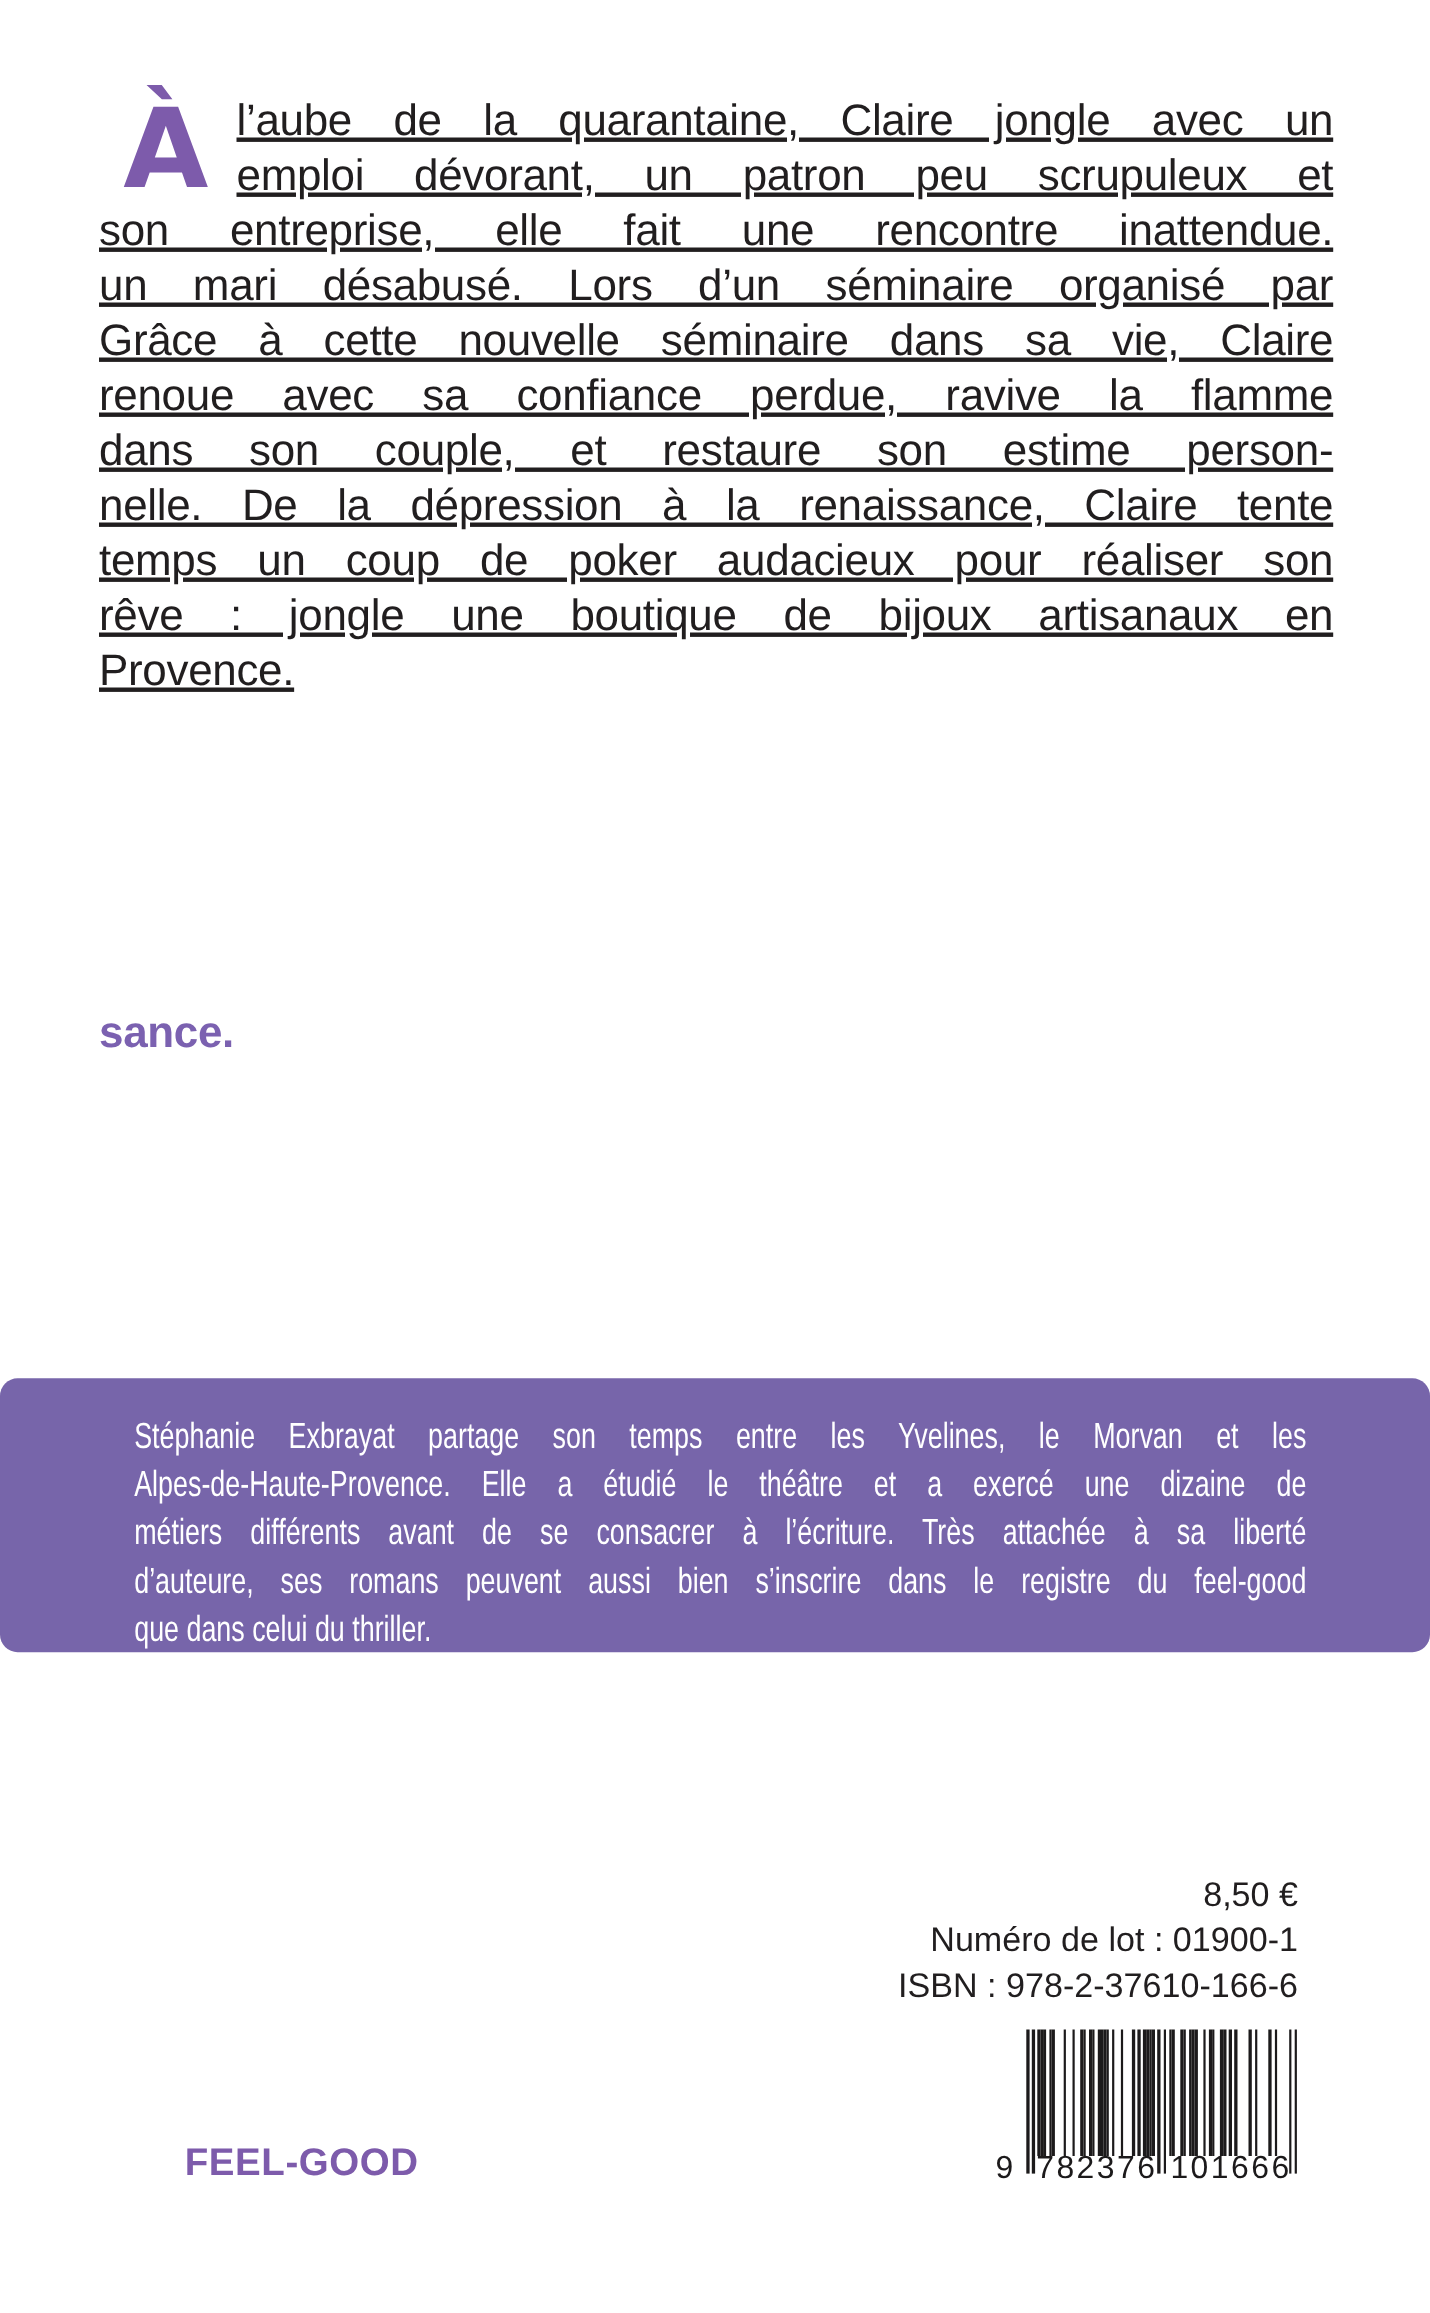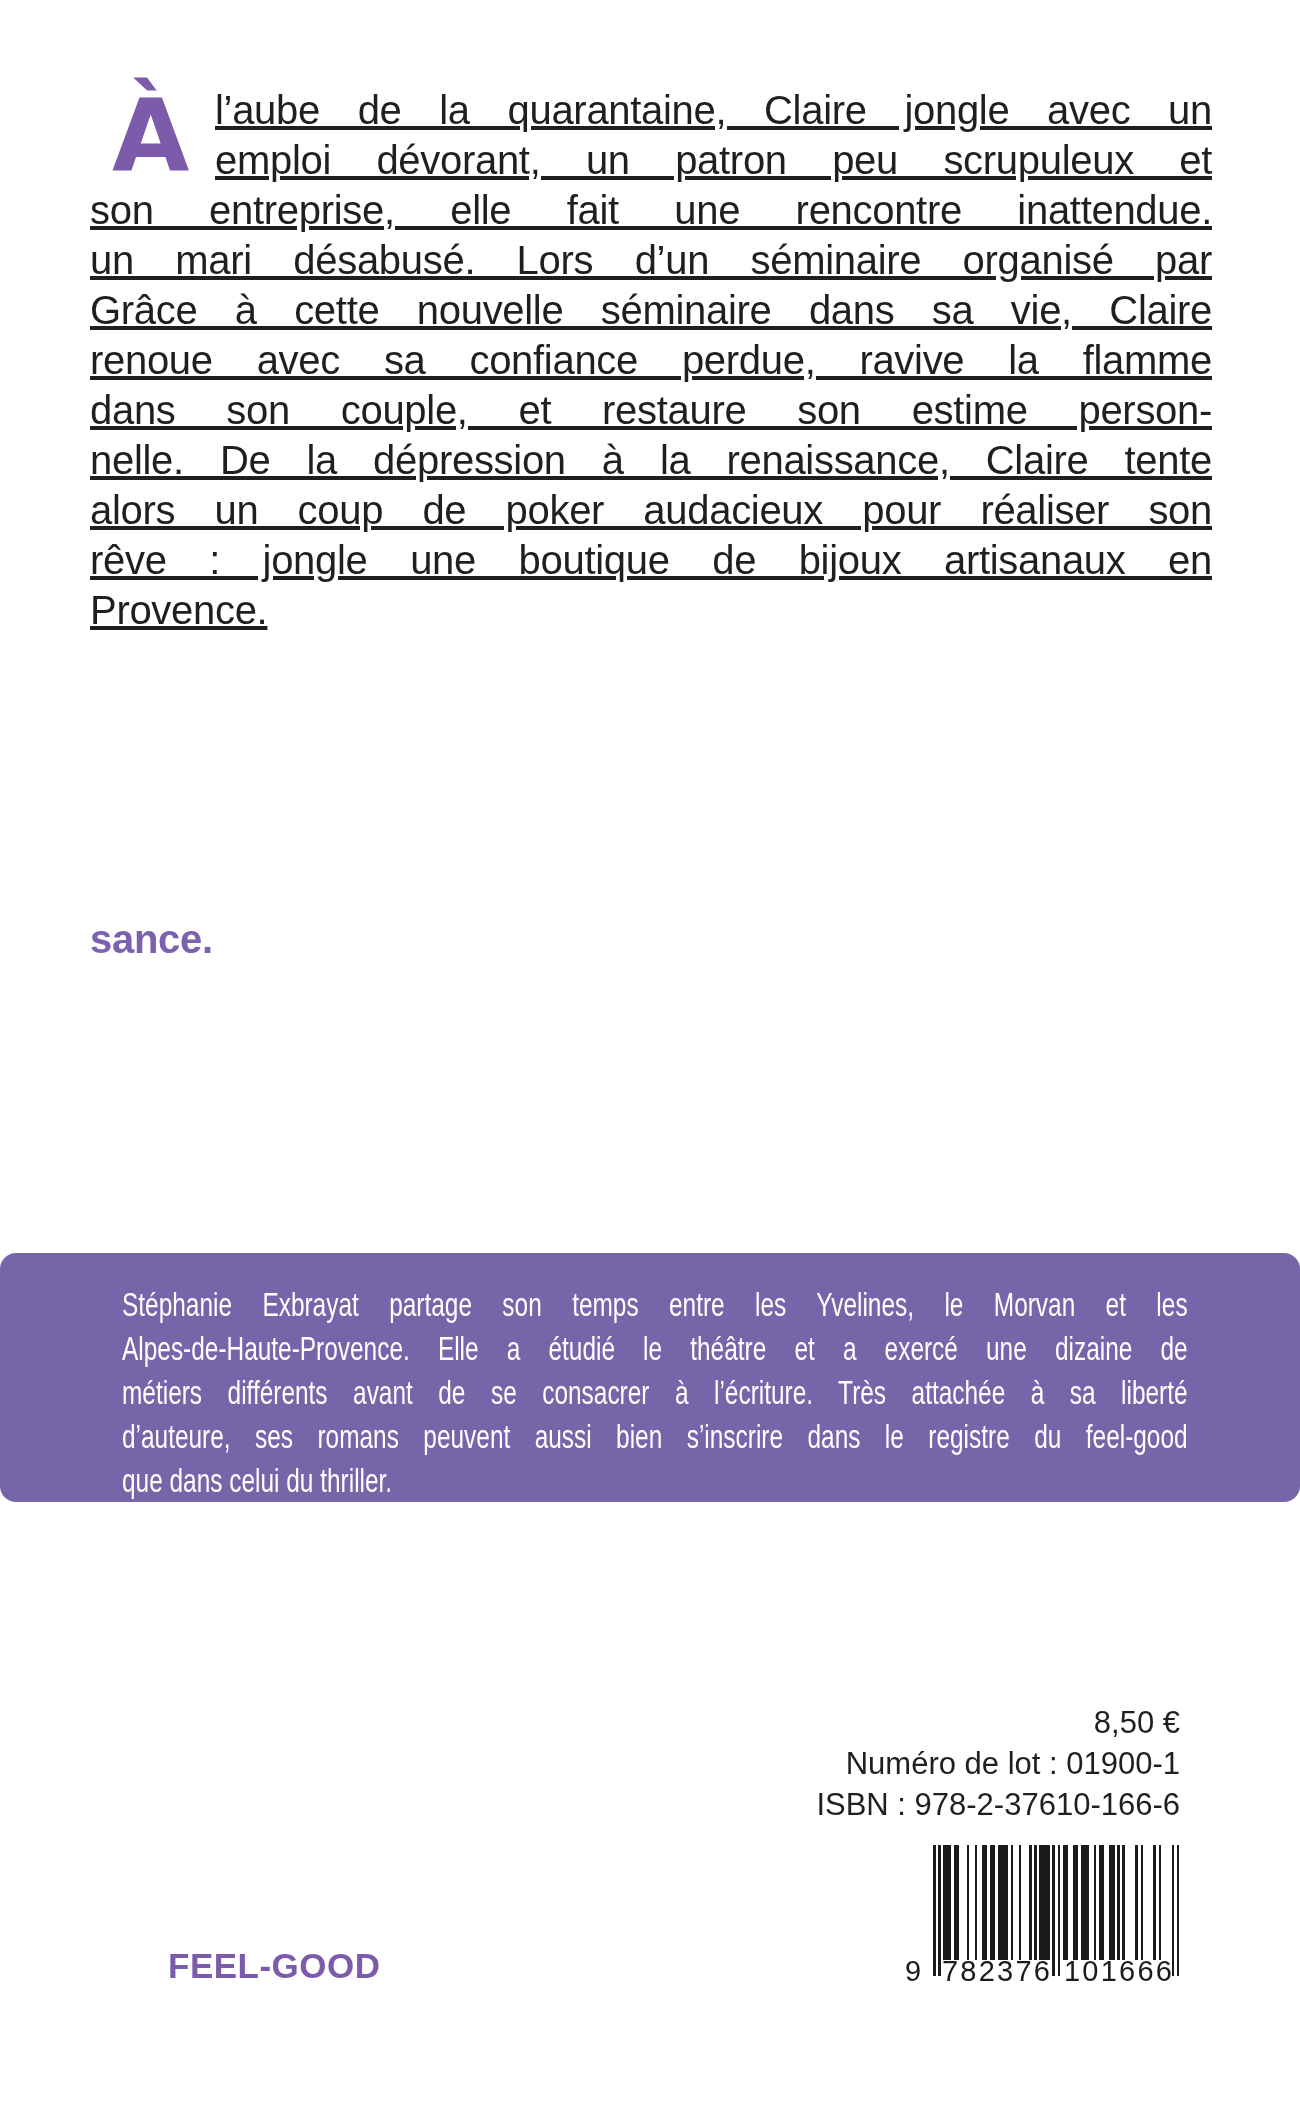--- a/index.html
+++ b/index.html
@@ -89,21 +89,21 @@
         <div class="line indent">l’aube de la quarantaine, Claire jongle avec un</div>
         <div class="line indent">emploi dévorant, un patron peu scrupuleux et</div>
       </div>
     <div>
         <div class="line">son entreprise, elle fait une rencontre inattendue.</div>
         <div class="line">un mari désabusé. Lors d’un séminaire organisé par</div>
         <div class="line">Grâce à cette nouvelle séminaire dans sa vie, Claire</div>
         <div class="line">renoue avec sa confiance perdue, ravive la flamme</div>
         <div class="line">dans son couple, et restaure son estime person-</div>
         <div class="line">nelle. De la dépression à la renaissance, Claire tente</div>
-        <div class="line">alors un coup de poker audacieux pour réaliser son</div>
+        <div class="line">temps un coup de poker audacieux pour réaliser son</div>
         <div class="line">rêve : jongle une boutique de bijoux artisanaux en</div>
       </div>
     <div class="line plain">Provence.</div>
   </div>
 
   <div class="tagline">
     <div class="line plain">sance.</div>
   </div>
 
   <div class="banner">

